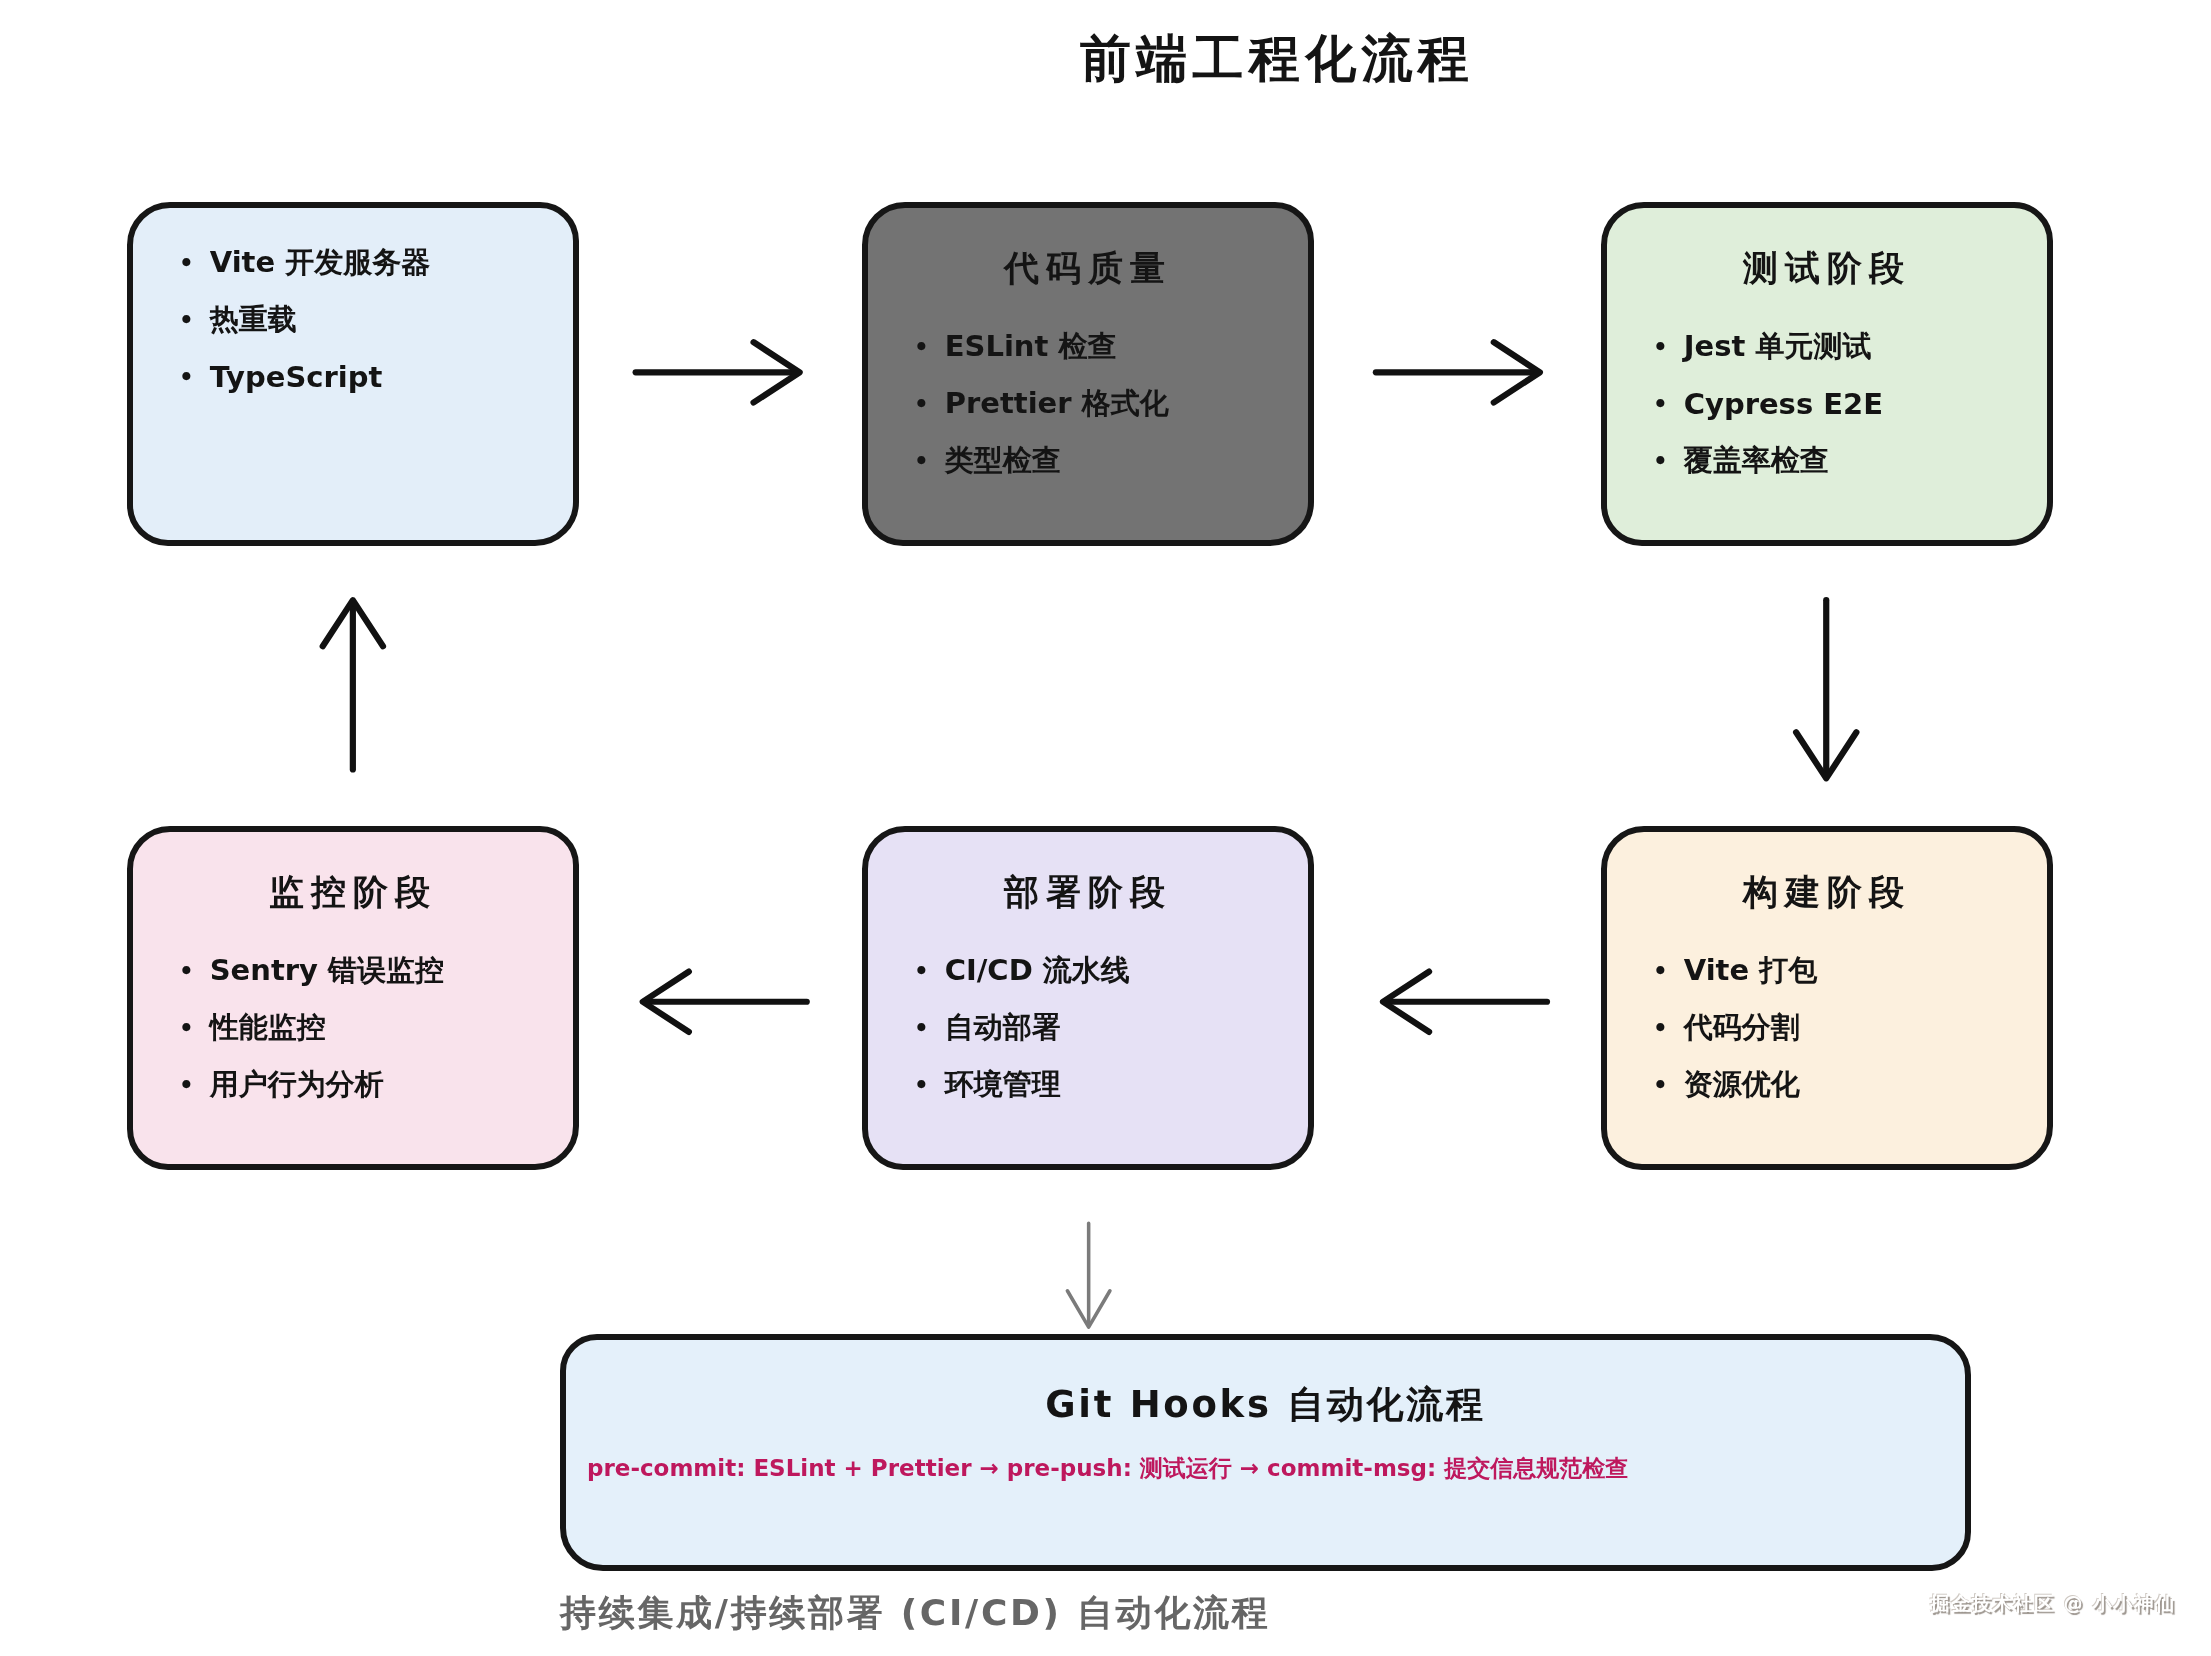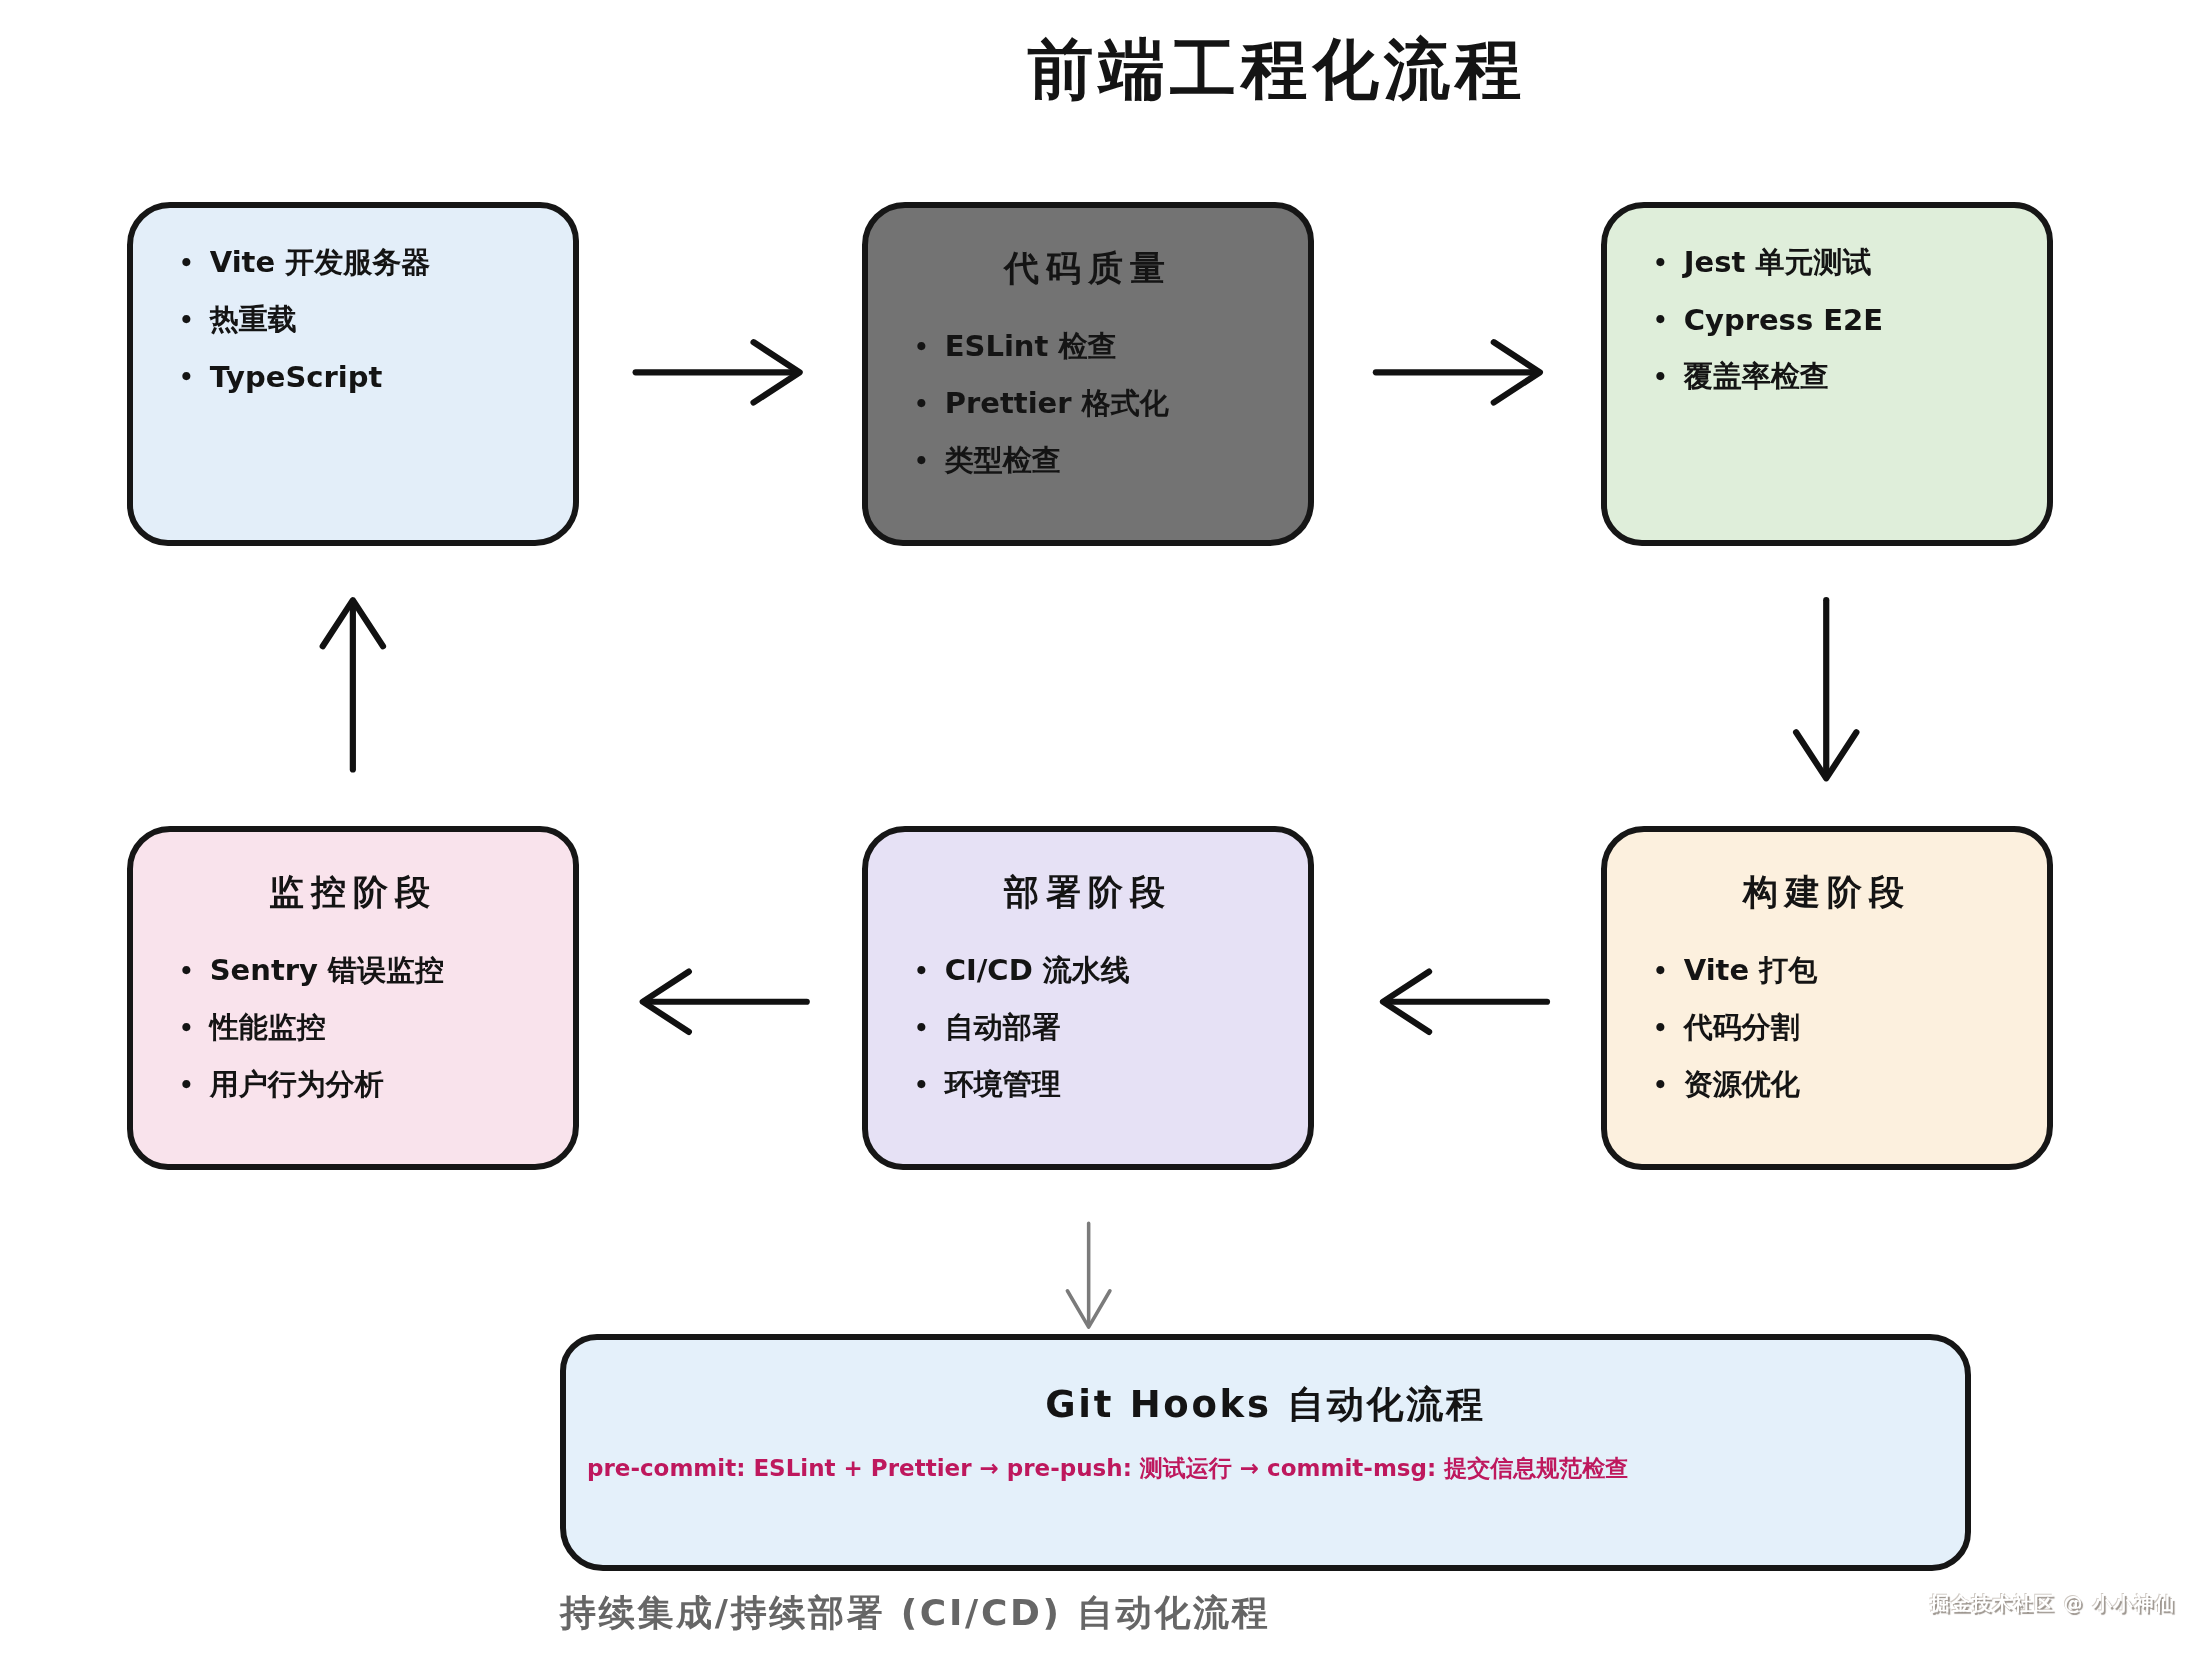--- a/index.html
+++ b/index.html
@@ -2,21 +2,21 @@
 <html style="font-size:14px"><head>
 <meta charset="utf-8">
 <style>
   html,body{margin:0;padding:0;background:#ffffff;}
   body{
     width:2211px;height:1656px;position:relative;overflow:hidden;
     font-family:"DejaVu Sans","Liberation Sans",sans-serif;color:#161616;
   }
   .page-title{
     position:absolute;top:25px;left:798px;width:958px;
-    font-size:66px;font-weight:bold;text-align:center;letter-spacing:5.3px;color:#141414;
+    font-size:51px;font-weight:bold;text-align:center;letter-spacing:5.3px;color:#141414;
   }
   .stage{
     position:absolute;width:452px;height:344px;box-sizing:border-box;
     border:6.2px solid #161616;border-radius:43px 39px 44px 41px;
   }
   .stage-title{
     margin-top:37px;text-align:center;font-size:35px;font-weight:bold;letter-spacing:7px;color:#141414;
   }
   .stage-list{
     list-style:none;margin:26.6px 0 0 0;padding:0 17.7px 0 46px;
@@ -86,20 +86,21 @@
         <span>Prettier 格式化</span>
       </li>
     <li>
         <span class="bullet">•</span>
         <span>类型检查</span>
       </li>
   </ul>
 </div>
 
 <div class="stage pos-test" style="background-color: rgb(223, 238, 218);">
+  <div class="stage-title">测试阶段</div>
   <ul class="stage-list">
     <li>
         <span class="bullet">•</span>
         <span>Jest 单元测试</span>
       </li>
     <li>
         <span class="bullet">•</span>
         <span>Cypress E2E</span>
       </li>
     <li>

